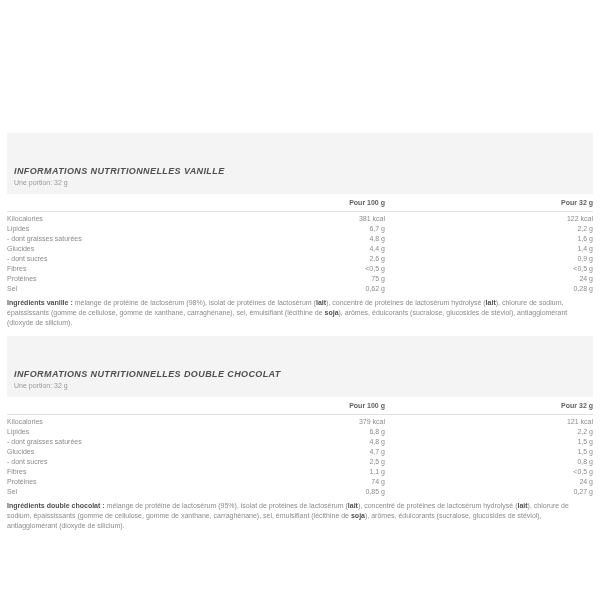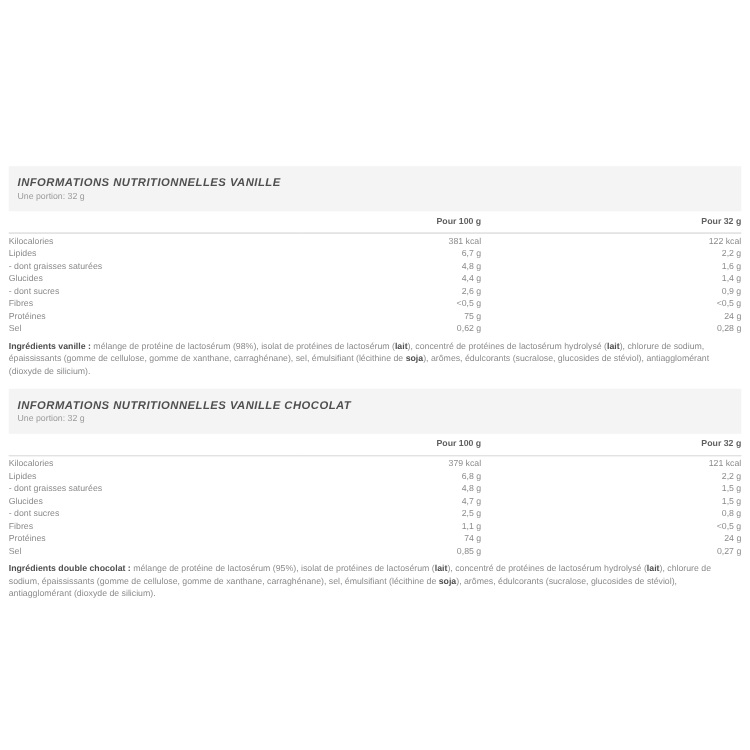--- a/index.html
+++ b/index.html
@@ -18,20 +18,21 @@
     background: #f4f4f4;
     padding: 8px 7px 7px 7px;
   }
   .section-title {
     font-size: 9px;
     line-height: 10px;
     font-weight: bold;
     font-style: italic;
     letter-spacing: 0.4px;
     color: #4f4f4f;
+    margin-top: 25px;
   }
   .section-portion {
     font-size: 7px;
     line-height: 8px;
     margin-top: 3px;
     color: #9a9a9a;
   }
 
   table.nutrition-table {
     width: 100%;
@@ -140,21 +141,21 @@
           <td class="val">0,28 g</td>
         </tr>
       </tbody>
     </table>
 
     <p class="ingredients"><span class="bold">Ingrédients vanille : </span><span><span>mélange de protéine de lactosérum (98%), isolat de protéines de lactosérum (</span><span class="bold">lait</span><span>), concentré de protéines de lactosérum hydrolysé (</span><span class="bold">lait</span><span>), chlorure de sodium, épaississants (gomme de cellulose, gomme de xanthane, carraghénane), sel, émulsifiant (lécithine de </span><span class="bold">soja</span><span>), arômes, édulcorants (sucralose, glucosides de stéviol), antiagglomérant (dioxyde de silicium).</span></span></p>
   </section>
 
   <section class="nutrition-section">
     <header class="section-header">
-      <div class="section-title">INFORMATIONS NUTRITIONNELLES VANILLE CHOCOLAT</div>
+      <div class="section-title">INFORMATIONS NUTRITIONNELLES DOUBLE CHOCOLAT</div>
       <div class="section-portion">Une portion: 32 g</div>
     </header>
 
     <table class="nutrition-table">
       <colgroup>
           <col class="c-label">
           <col class="c-100">
           <col class="c-32">
         </colgroup>
       <thead>

